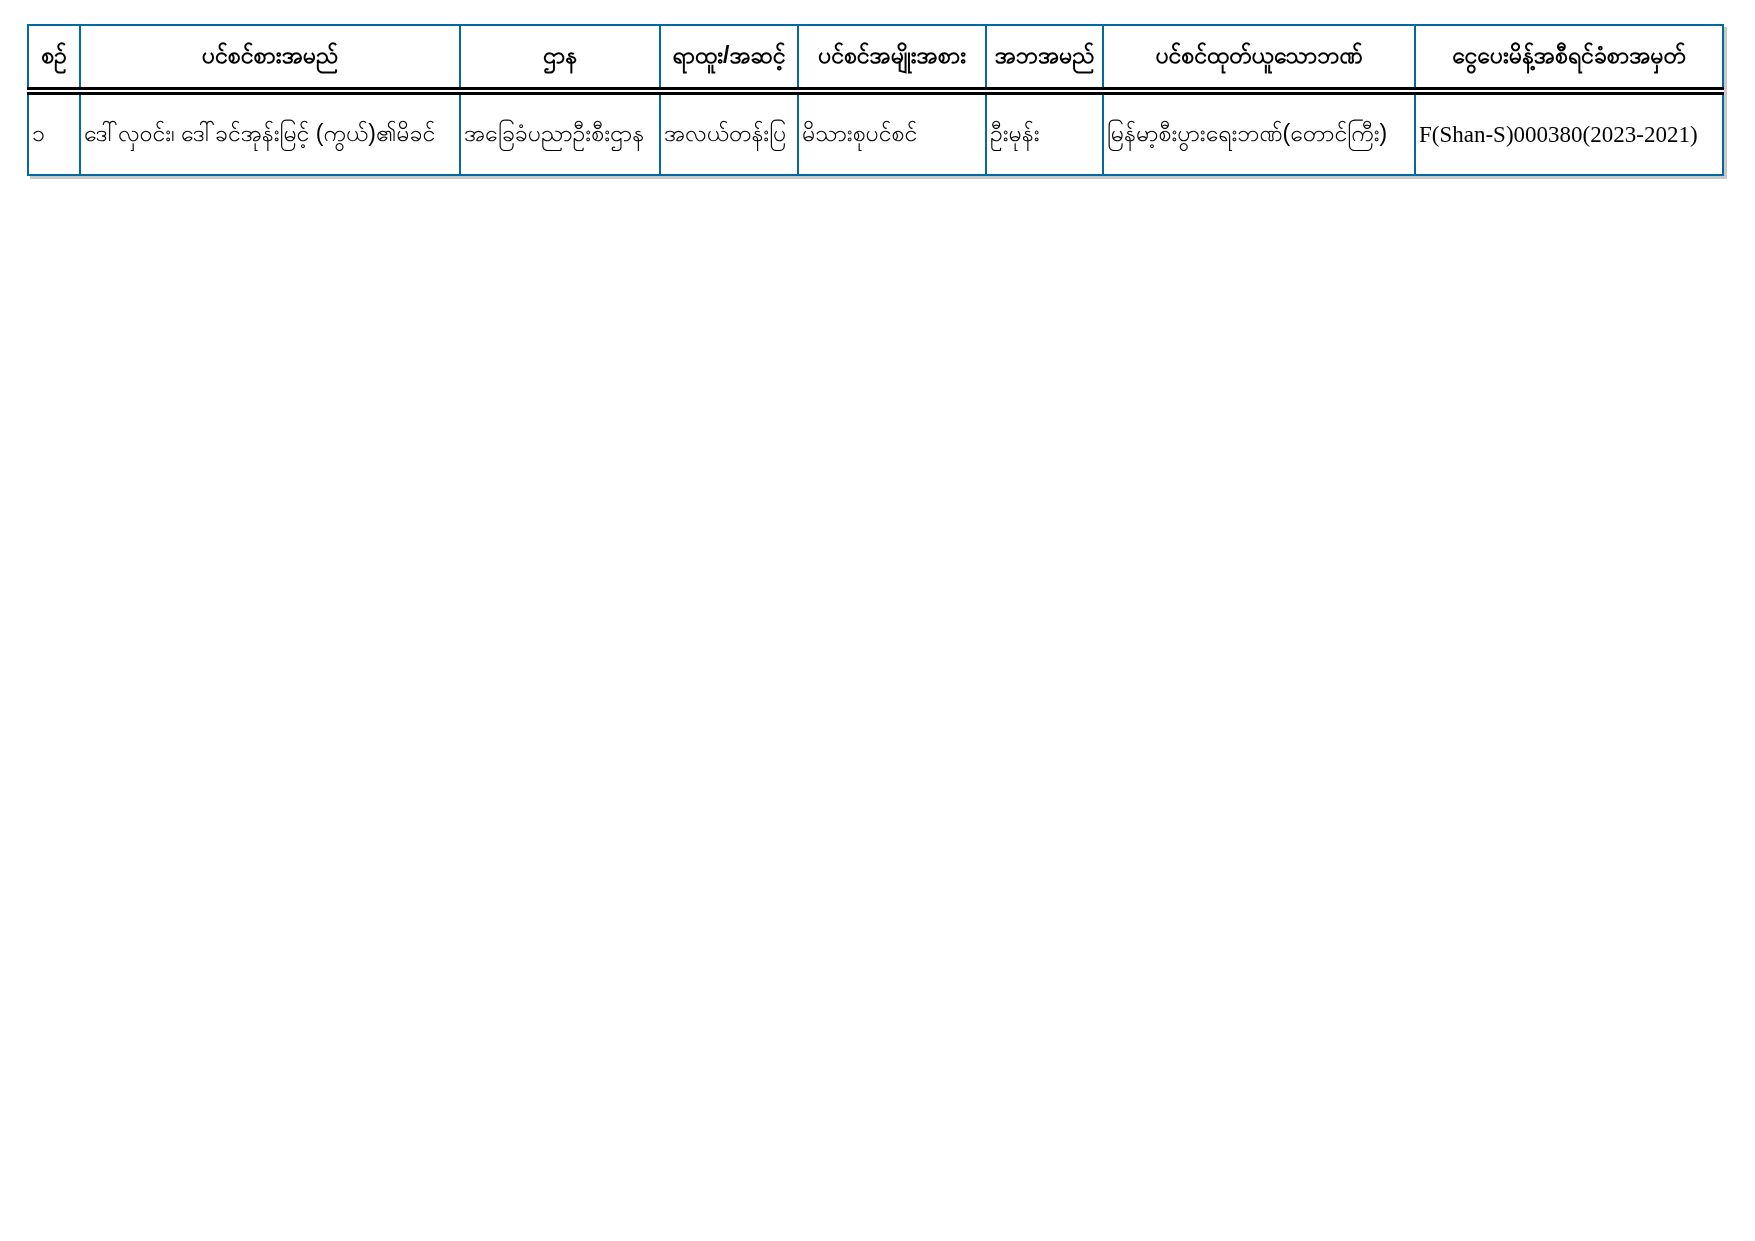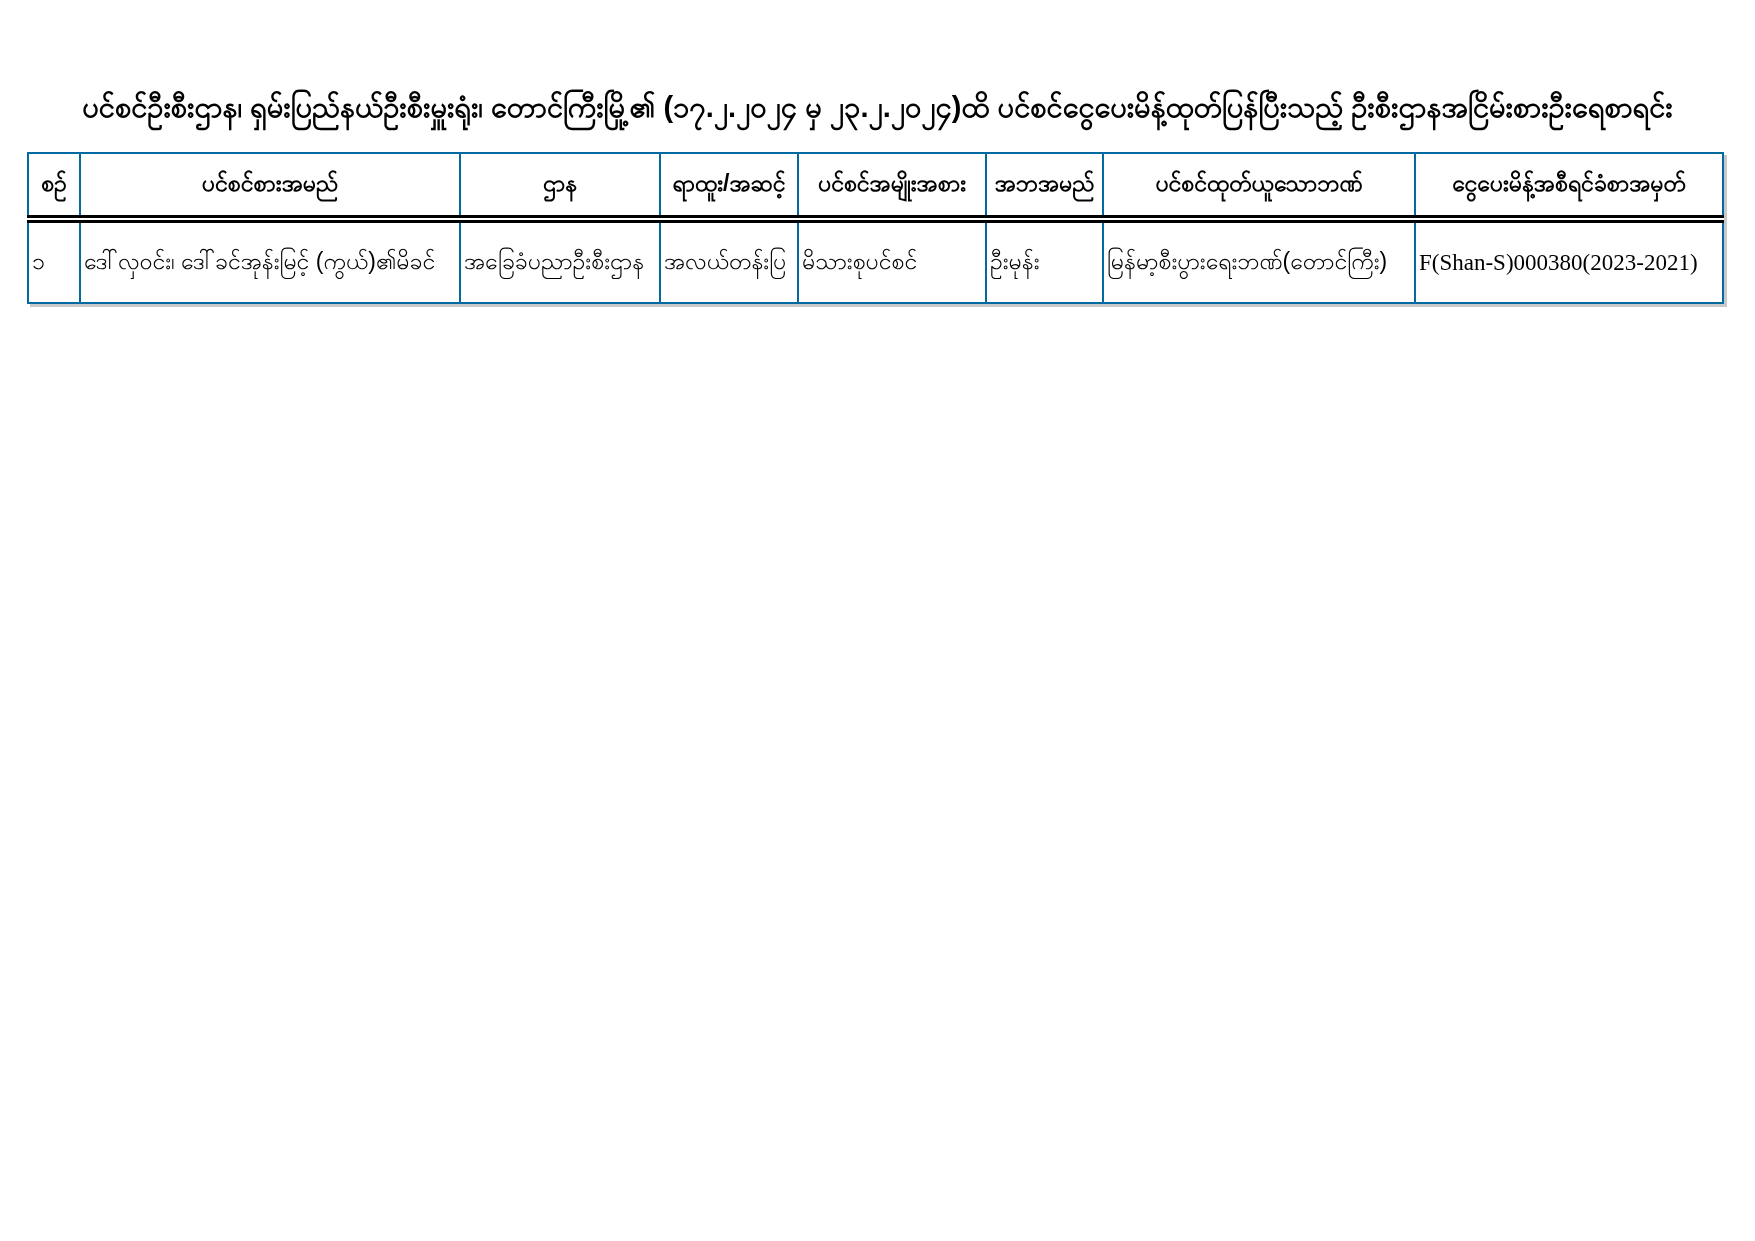--- a/index.html
+++ b/index.html
@@ -71,21 +71,20 @@
     font-size: 27px;
     padding-left: 4px;
     padding-right: 2px;
   }
 </style>
 </head>
 <body>
 
 <div class="page">
 
-  <div class="doc-title">ပင်စင်ဦးစီးဌာန၊ ရှမ်းပြည်နယ်ဦးစီးမှူးရုံး၊ တောင်ကြီးမြို့၏ (၁၇.၂.၂၀၂၄ မှ ၂၃.၂.၂၀၂၄)ထိ ပင်စင်ငွေပေးမိန့်ထုတ်ပြန်ပြီးသည့် ဦးစီးဌာနအငြိမ်းစားဦးရေစာရင်း</div>
 
   <table class="pension-table">
     <colgroup>
       <col style="width:52px">
       <col style="width:380px">
       <col style="width:200px">
       <col style="width:138px">
       <col style="width:188px">
       <col style="width:117px">
       <col style="width:312px">

